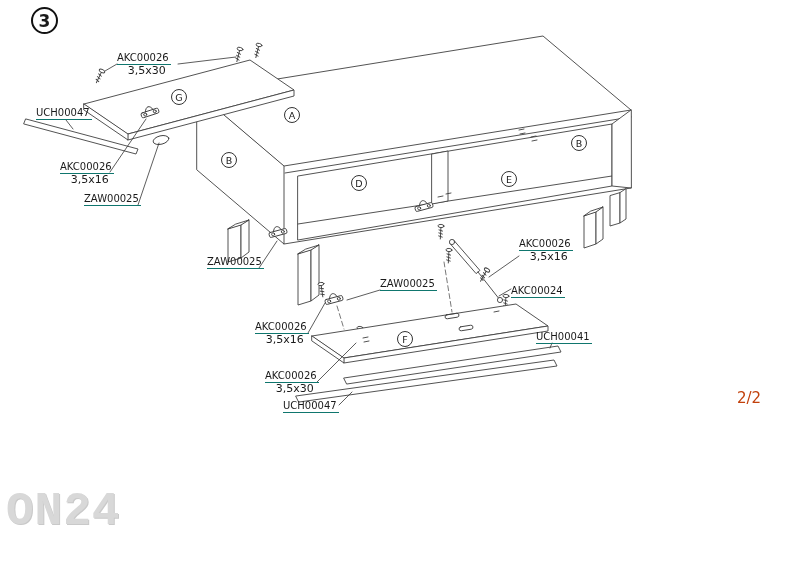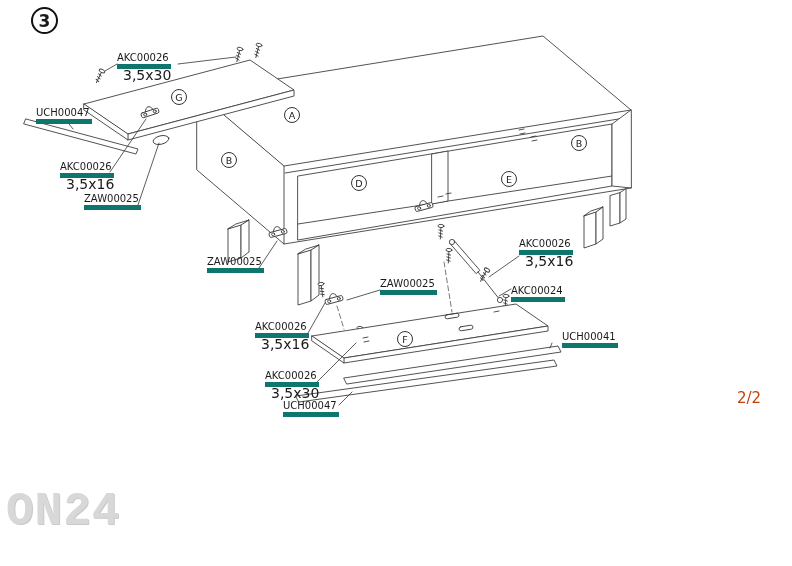--- a/index.html
+++ b/index.html
@@ -4,22 +4,22 @@
 <style>
   html,body{margin:0;padding:0;background:#fff;}
   .stage{position:relative;width:792px;height:566px;background:#fff;overflow:hidden;
          font-family:"DejaVu Sans","Liberation Sans",sans-serif;color:#1a1a1a;}
   svg{position:absolute;left:0;top:0;}
   .step-badge{position:absolute;left:31px;top:7px;width:27px;height:27px;border:2px solid #111;
               border-radius:50%;display:flex;align-items:center;justify-content:center;
               font-size:17px;font-weight:bold;background:#fff;box-sizing:border-box;}
   .callout{position:absolute;display:flex;flex-direction:column;white-space:nowrap;
            font-size:10px;line-height:13px;}
-  .callout .code{border-bottom:5px solid #0f766e;padding:0 2px 0 0;}
-  .callout .size{font-size:14px;line-height:12px;padding-left:6px;}
+  .callout .code{border-bottom:1px solid #0f766e;padding:0 2px 0 0;}
+  .callout .size{font-size:11px;line-height:12px;padding-left:6px;text-align:center;}
   .letter-badge{position:absolute;width:16px;height:16px;border:1px solid #333;border-radius:50%;
                 display:flex;align-items:center;justify-content:center;font-size:9.5px;
                 background:#fff;box-sizing:border-box;}
   .page-indicator{position:absolute;left:737px;top:389px;font-size:15px;color:#c2410c;}
   .watermark{position:absolute;left:6px;top:486px;font-size:46px;font-weight:bold;
              color:#d8d8d8;letter-spacing:1px;text-shadow:1px 1px 0 #c9c9c9;font-family:Liberation Mono, monospace;}
 </style>
 </head>
 <body>
 
@@ -188,21 +188,21 @@
   <div class="callout" style="left:255px;top:320px">
     <span class="code">AKC00026</span>
     <span class="size">3,5x16</span>
   </div>
 
   <div class="callout" style="left:265px;top:369px">
     <span class="code">AKC00026</span>
     <span class="size">3,5x30</span>
   </div>
 
-  <div class="callout" style="left:562px;top:330px">
+  <div class="callout" style="left:536px;top:330px">
     <span class="code">UCH00041</span>
   </div>
 
   <div class="callout" style="left:283px;top:399px">
     <span class="code">UCH00047</span>
   </div>
 
   <div class="letter-badge" style="left:284px;top:107px">A</div>
   <div class="letter-badge" style="left:221px;top:152px">B</div>
   <div class="letter-badge" style="left:351px;top:175px">D</div>

